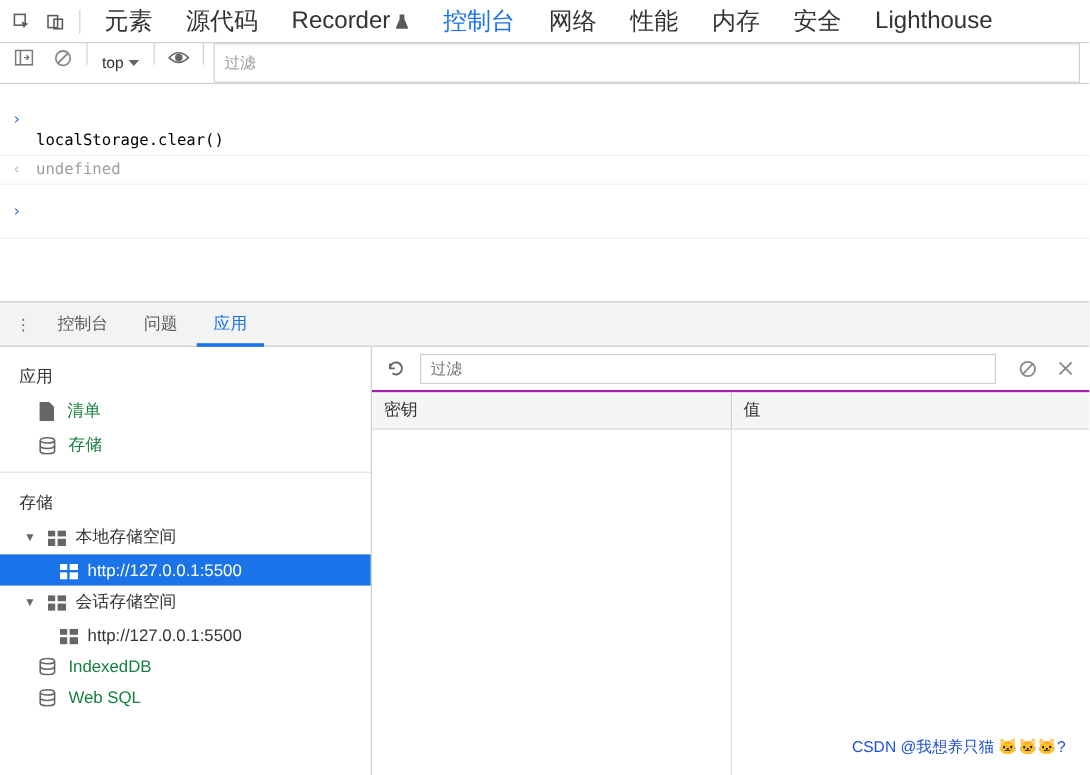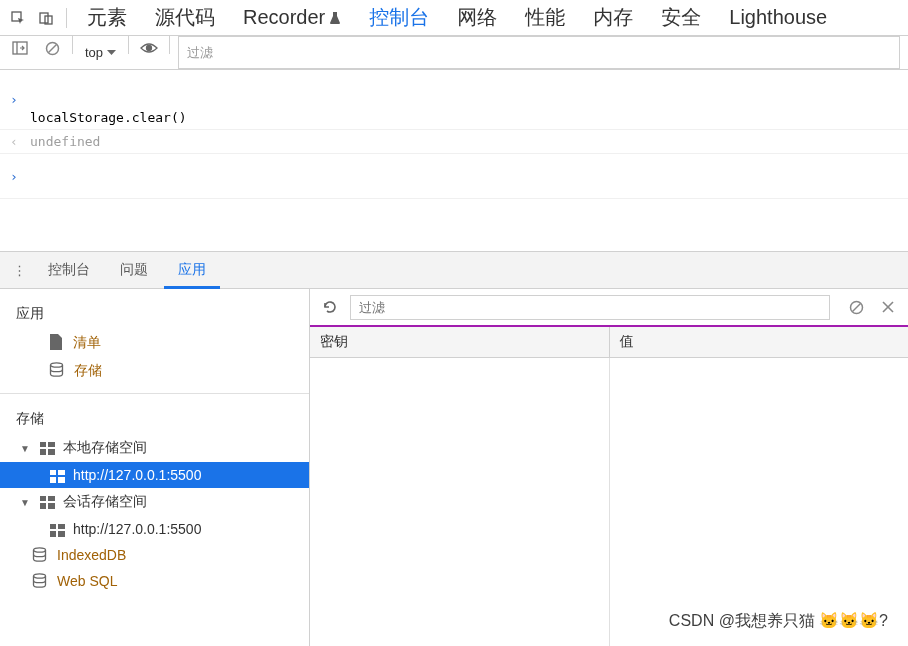--- a/index.html
+++ b/index.html
@@ -157,25 +157,26 @@
       overflow-y: auto;
       padding-top: 8px;
     }
     .sb-section {
       padding: 8px 16px 6px;
       font-size: 14px;
       color: #333;
     }
     .sb-item {
       display: flex;
-      padding: 5px 0 5px 49px;
+      align-items: center;
+      padding: 5px 0 5px 32px;
       gap: 10px;
       cursor: pointer;
       font-size: 14px;
-      color: #a16207;
+      color: #15803d;
     }
     .sb-tree-item {
       display: flex;
       align-items: center;
       padding: 5px 0 5px 20px;
       gap: 8px;
       cursor: pointer;
       font-size: 14px;
       color: #333;
     }
@@ -242,22 +243,22 @@
     .td-col {
       flex: 1;
       border-right: 1px solid #e0e0e0;
     }
     .td-col:last-child { border-right: none; }
     
     .watermark {
       position: absolute;
       right: 20px;
       bottom: 14px;
-      color: #404040;
-      font-size: 16px;
+      color: #1d4ed8;
+      font-size: 13px;
       pointer-events: none;
     }
     
     svg { display: block; }
   </style>
 </head>
 <body>
 
 <div class="top-toolbar">
   <div class="toolbar-icon">

